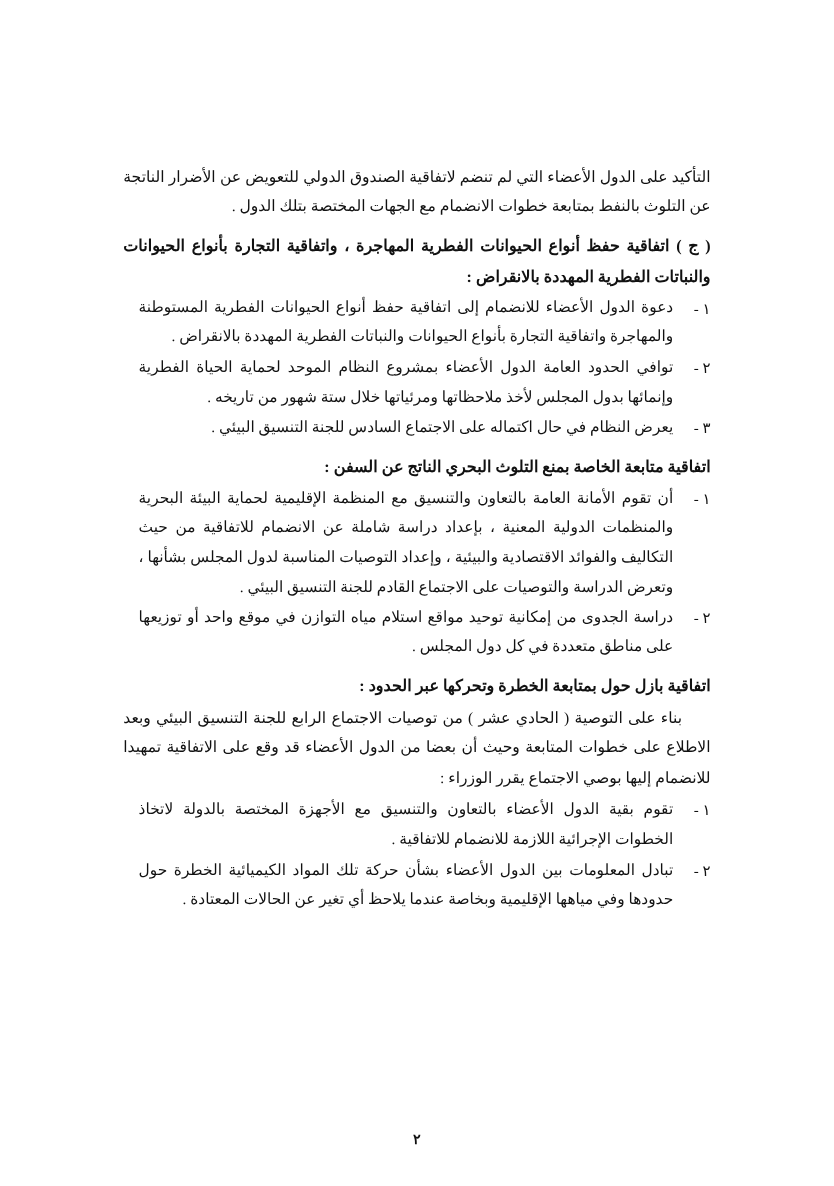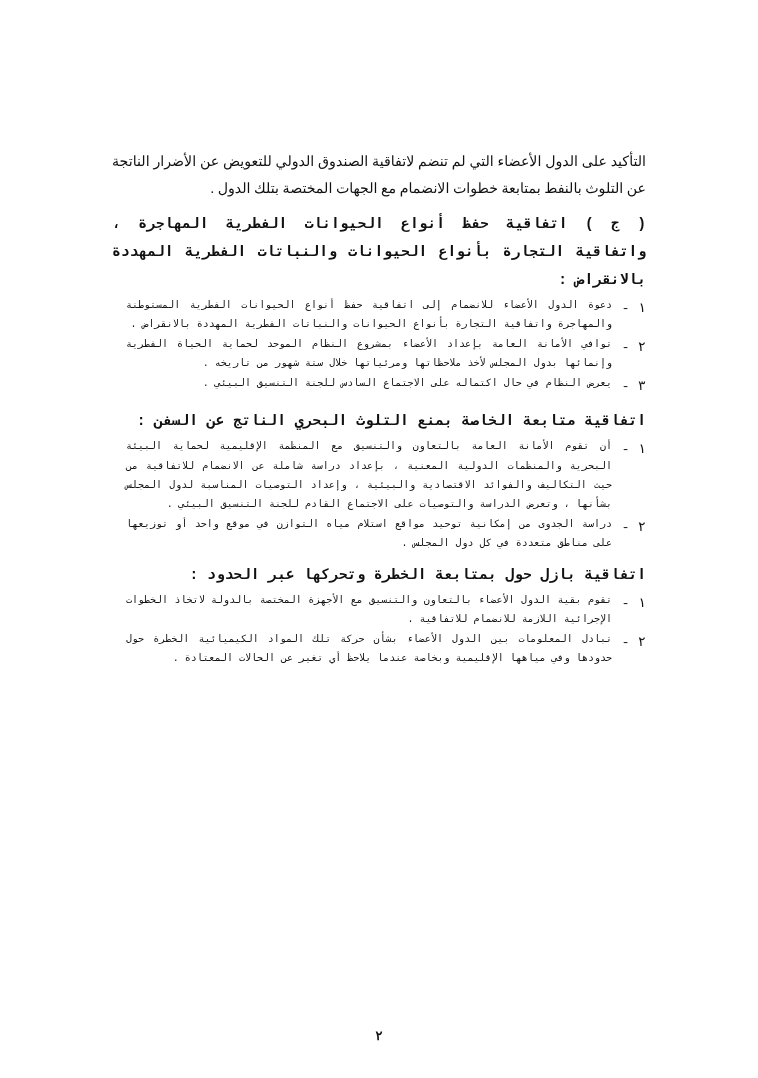--- a/index.html
+++ b/index.html
@@ -53,28 +53,27 @@
   .numbered .marker {
     flex: 0 0 34px;
     font-size: 13.6px;
     line-height: 1.92;
     text-align: right;
     padding-left: 6px;
     box-sizing: border-box;
   }
   .numbered .body {
     flex: 1 1 auto;
-    font-size: 10px;
+    font-size: 14px;
     line-height: 1.92;
     text-align: justify;
     margin-left: 14px;
   }
   .block {
     margin-bottom: 4px;
-    font-family: Liberation Mono, monospace;
   }
   .pagenum {
     position: absolute;
     bottom: 34px;
     left: 0;
     width: 758px;
     text-align: center;
     font-size: 13px;
     font-weight: bold;
   }
@@ -91,21 +90,21 @@
     </p>
 
     <div class="block">
       <p class="heading">( ج ) اتفاقية حفظ أنواع الحيوانات الفطرية المهاجرة ، واتفاقية التجارة بأنواع الحيوانات والنباتات الفطرية المهددة بالانقراض :</p>
       <div class="numbered">
         <span class="marker">١ -</span>
         <span class="body">دعوة الدول الأعضاء للانضمام إلى اتفاقية حفظ أنواع الحيوانات الفطرية المستوطنة والمهاجرة واتفاقية التجارة بأنواع الحيوانات والنباتات الفطرية المهددة بالانقراض .</span>
       </div>
       <div class="numbered">
         <span class="marker">٢ -</span>
-        <span class="body">توافي الأمانة العامة بإعداد الأعضاء بمشروع النظام الموحد لحماية الحياة الفطرية وإنمائها بدول المجلس لأخذ ملاحظاتها ومرئياتها خلال ستة شهور من تاريخه .</span>
+        <span class="body">توافي الحدود العامة الدول الأعضاء بمشروع النظام الموحد لحماية الحياة الفطرية وإنمائها بدول المجلس لأخذ ملاحظاتها ومرئياتها خلال ستة شهور من تاريخه .</span>
       </div>
       <div class="numbered">
         <span class="marker">٣ -</span>
         <span class="body">يعرض النظام في حال اكتماله على الاجتماع السادس للجنة التنسيق البيئي .</span>
       </div>
     </div>
 
     <div class="block">
       <p class="heading">اتفاقية متابعة الخاصة بمنع التلوث البحري الناتج عن السفن :</p>
       <div class="numbered">
@@ -113,20 +112,21 @@
         <span class="body">أن تقوم الأمانة العامة بالتعاون والتنسيق مع المنظمة الإقليمية لحماية البيئة البحرية والمنظمات الدولية المعنية ، بإعداد دراسة شاملة عن الانضمام للاتفاقية من حيث التكاليف والفوائد الاقتصادية والبيئية ، وإعداد التوصيات المناسبة لدول المجلس بشأنها ، وتعرض الدراسة والتوصيات على الاجتماع القادم للجنة التنسيق البيئي .</span>
       </div>
       <div class="numbered">
         <span class="marker">٢ -</span>
         <span class="body">دراسة الجدوى من إمكانية توحيد مواقع استلام مياه التوازن في موقع واحد أو توزيعها على مناطق متعددة في كل دول المجلس .</span>
       </div>
     </div>
 
     <div class="block">
       <p class="heading">اتفاقية بازل حول بمتابعة الخطرة وتحركها عبر الحدود :</p>
+      <p class="para indent">بناء على التوصية ( الحادي عشر ) من توصيات الاجتماع الرابع للجنة التنسيق البيئي وبعد الاطلاع على خطوات المتابعة وحيث أن بعضا من الدول الأعضاء قد وقع على الاتفاقية تمهيدا للانضمام إليها بوصي الاجتماع يقرر الوزراء :</p>
       <div class="numbered">
         <span class="marker">١ -</span>
         <span class="body">تقوم بقية الدول الأعضاء بالتعاون والتنسيق مع الأجهزة المختصة بالدولة لاتخاذ الخطوات الإجرائية اللازمة للانضمام للاتفاقية .</span>
       </div>
       <div class="numbered">
         <span class="marker">٢ -</span>
         <span class="body">تبادل المعلومات بين الدول الأعضاء بشأن حركة تلك المواد الكيميائية الخطرة حول حدودها وفي مياهها الإقليمية وبخاصة عندما يلاحظ أي تغير عن الحالات المعتادة .</span>
       </div>
     </div>
 

